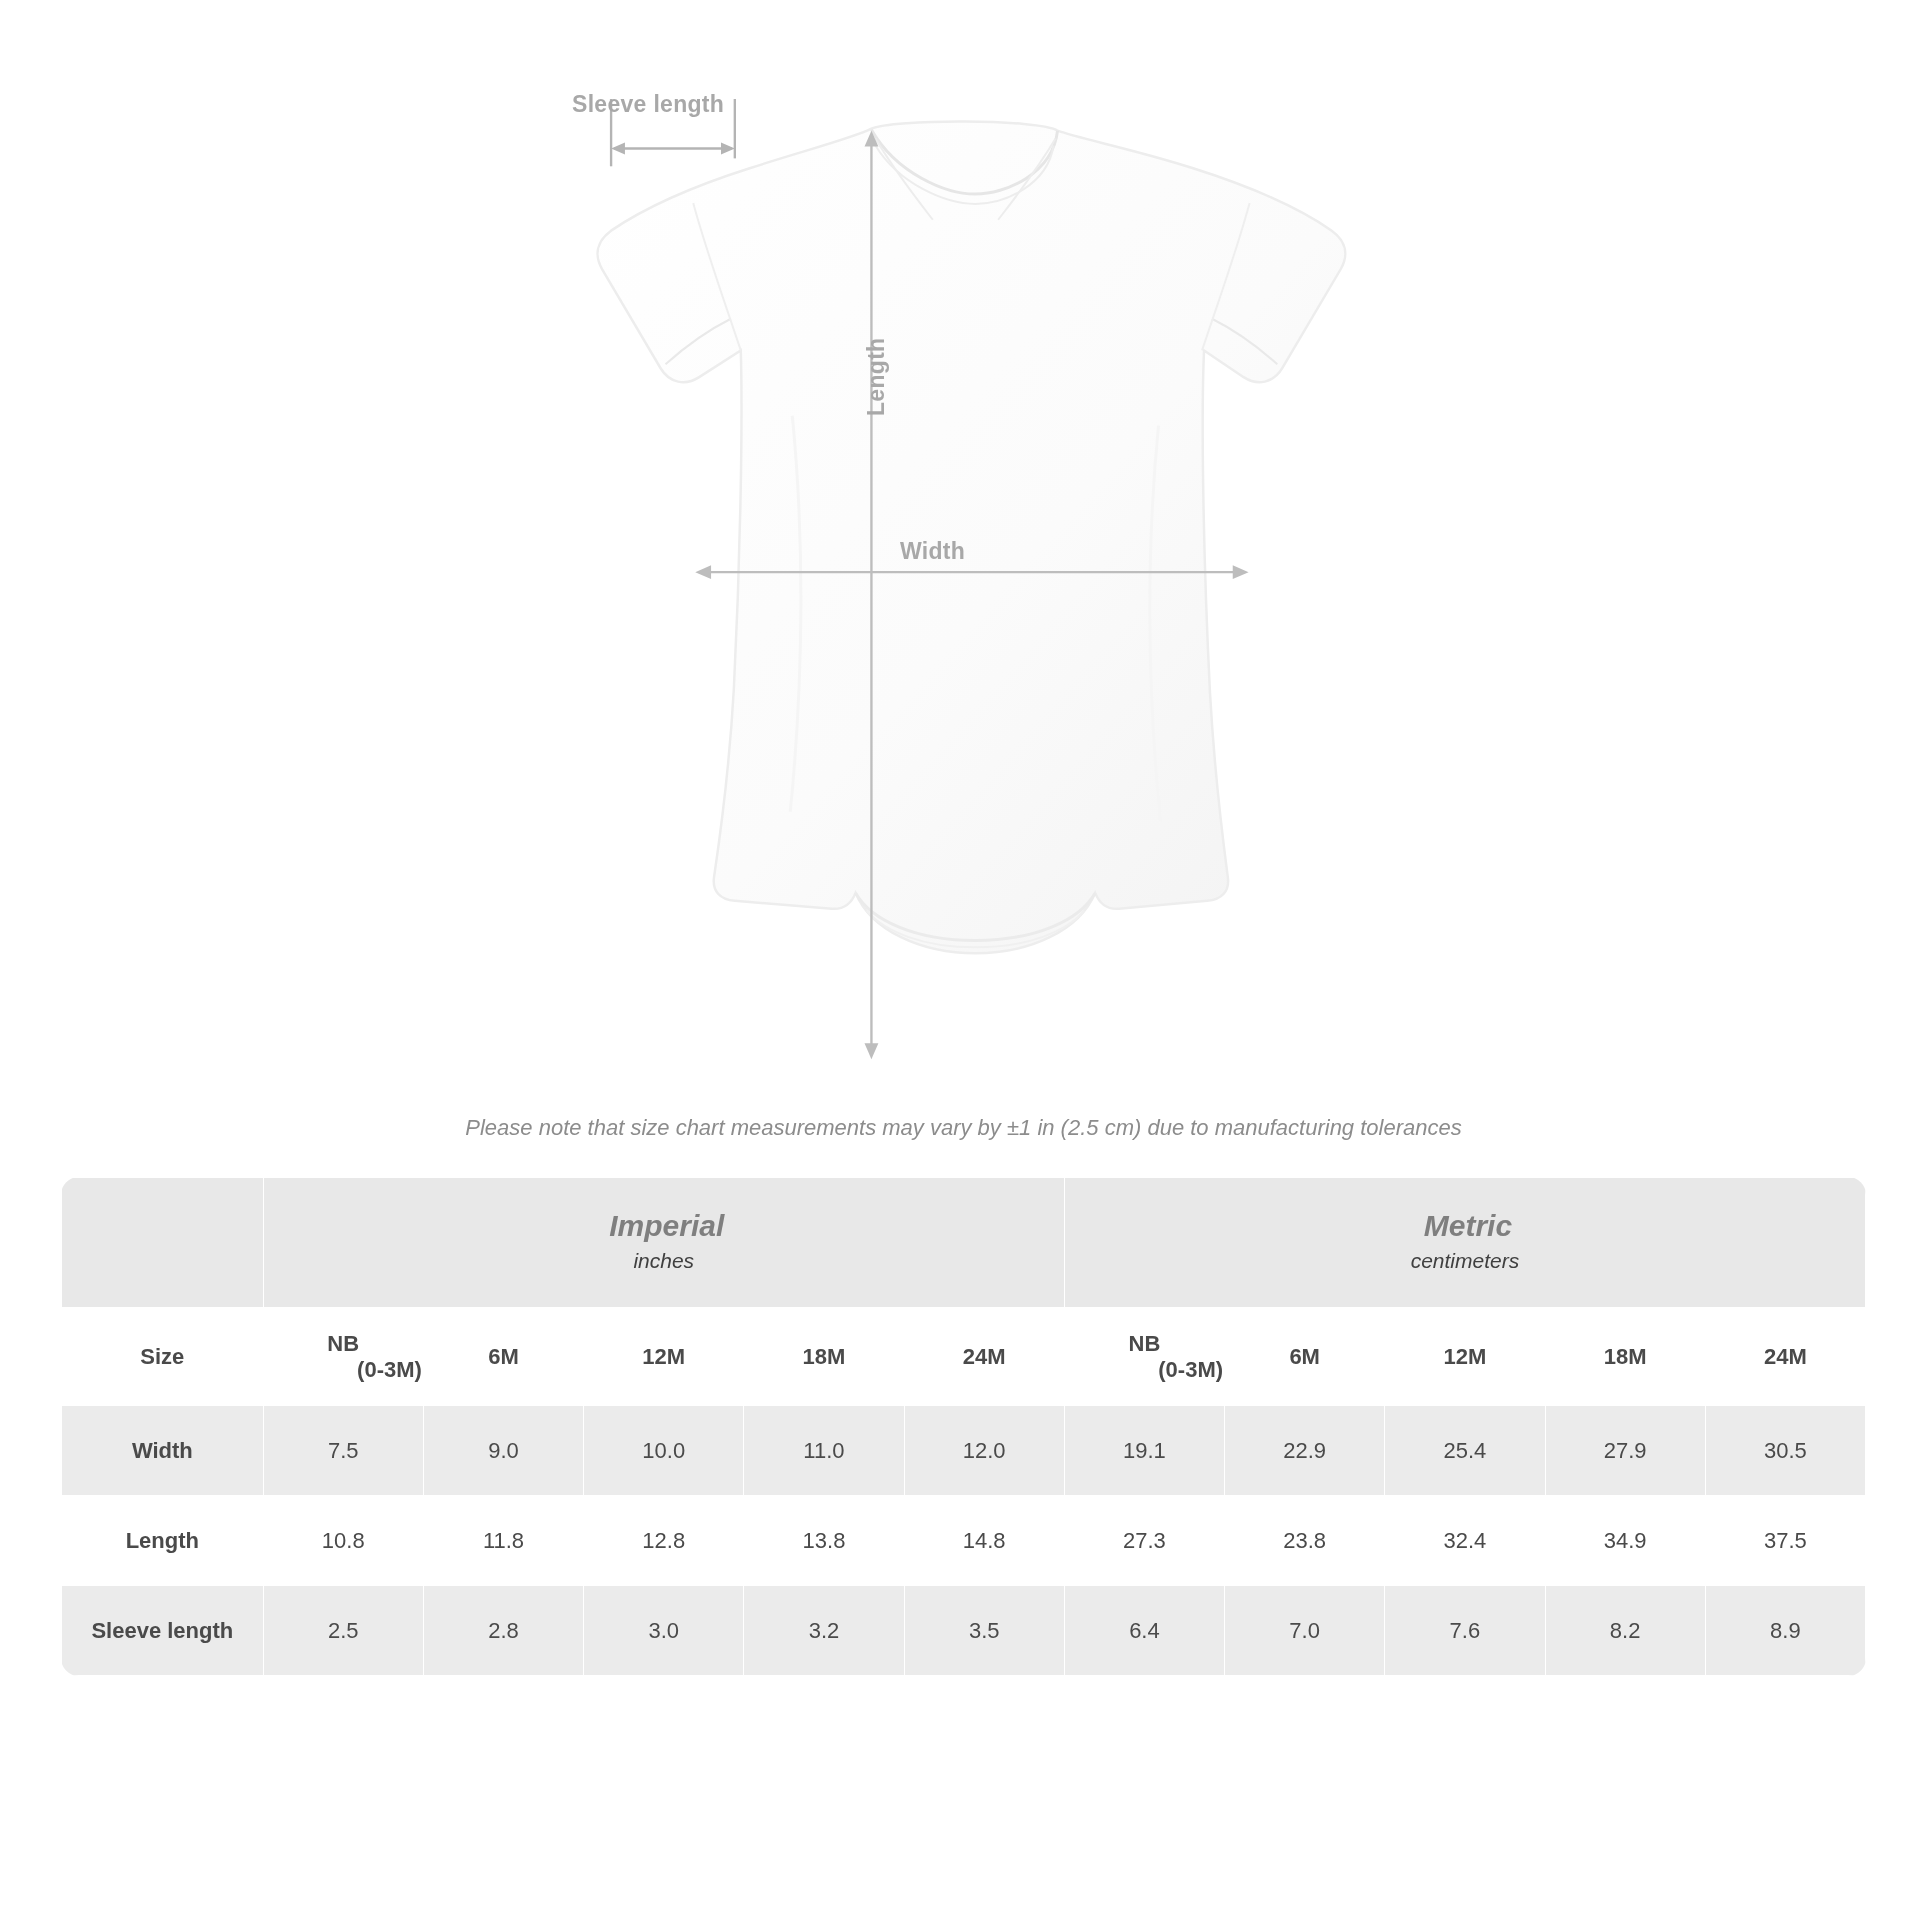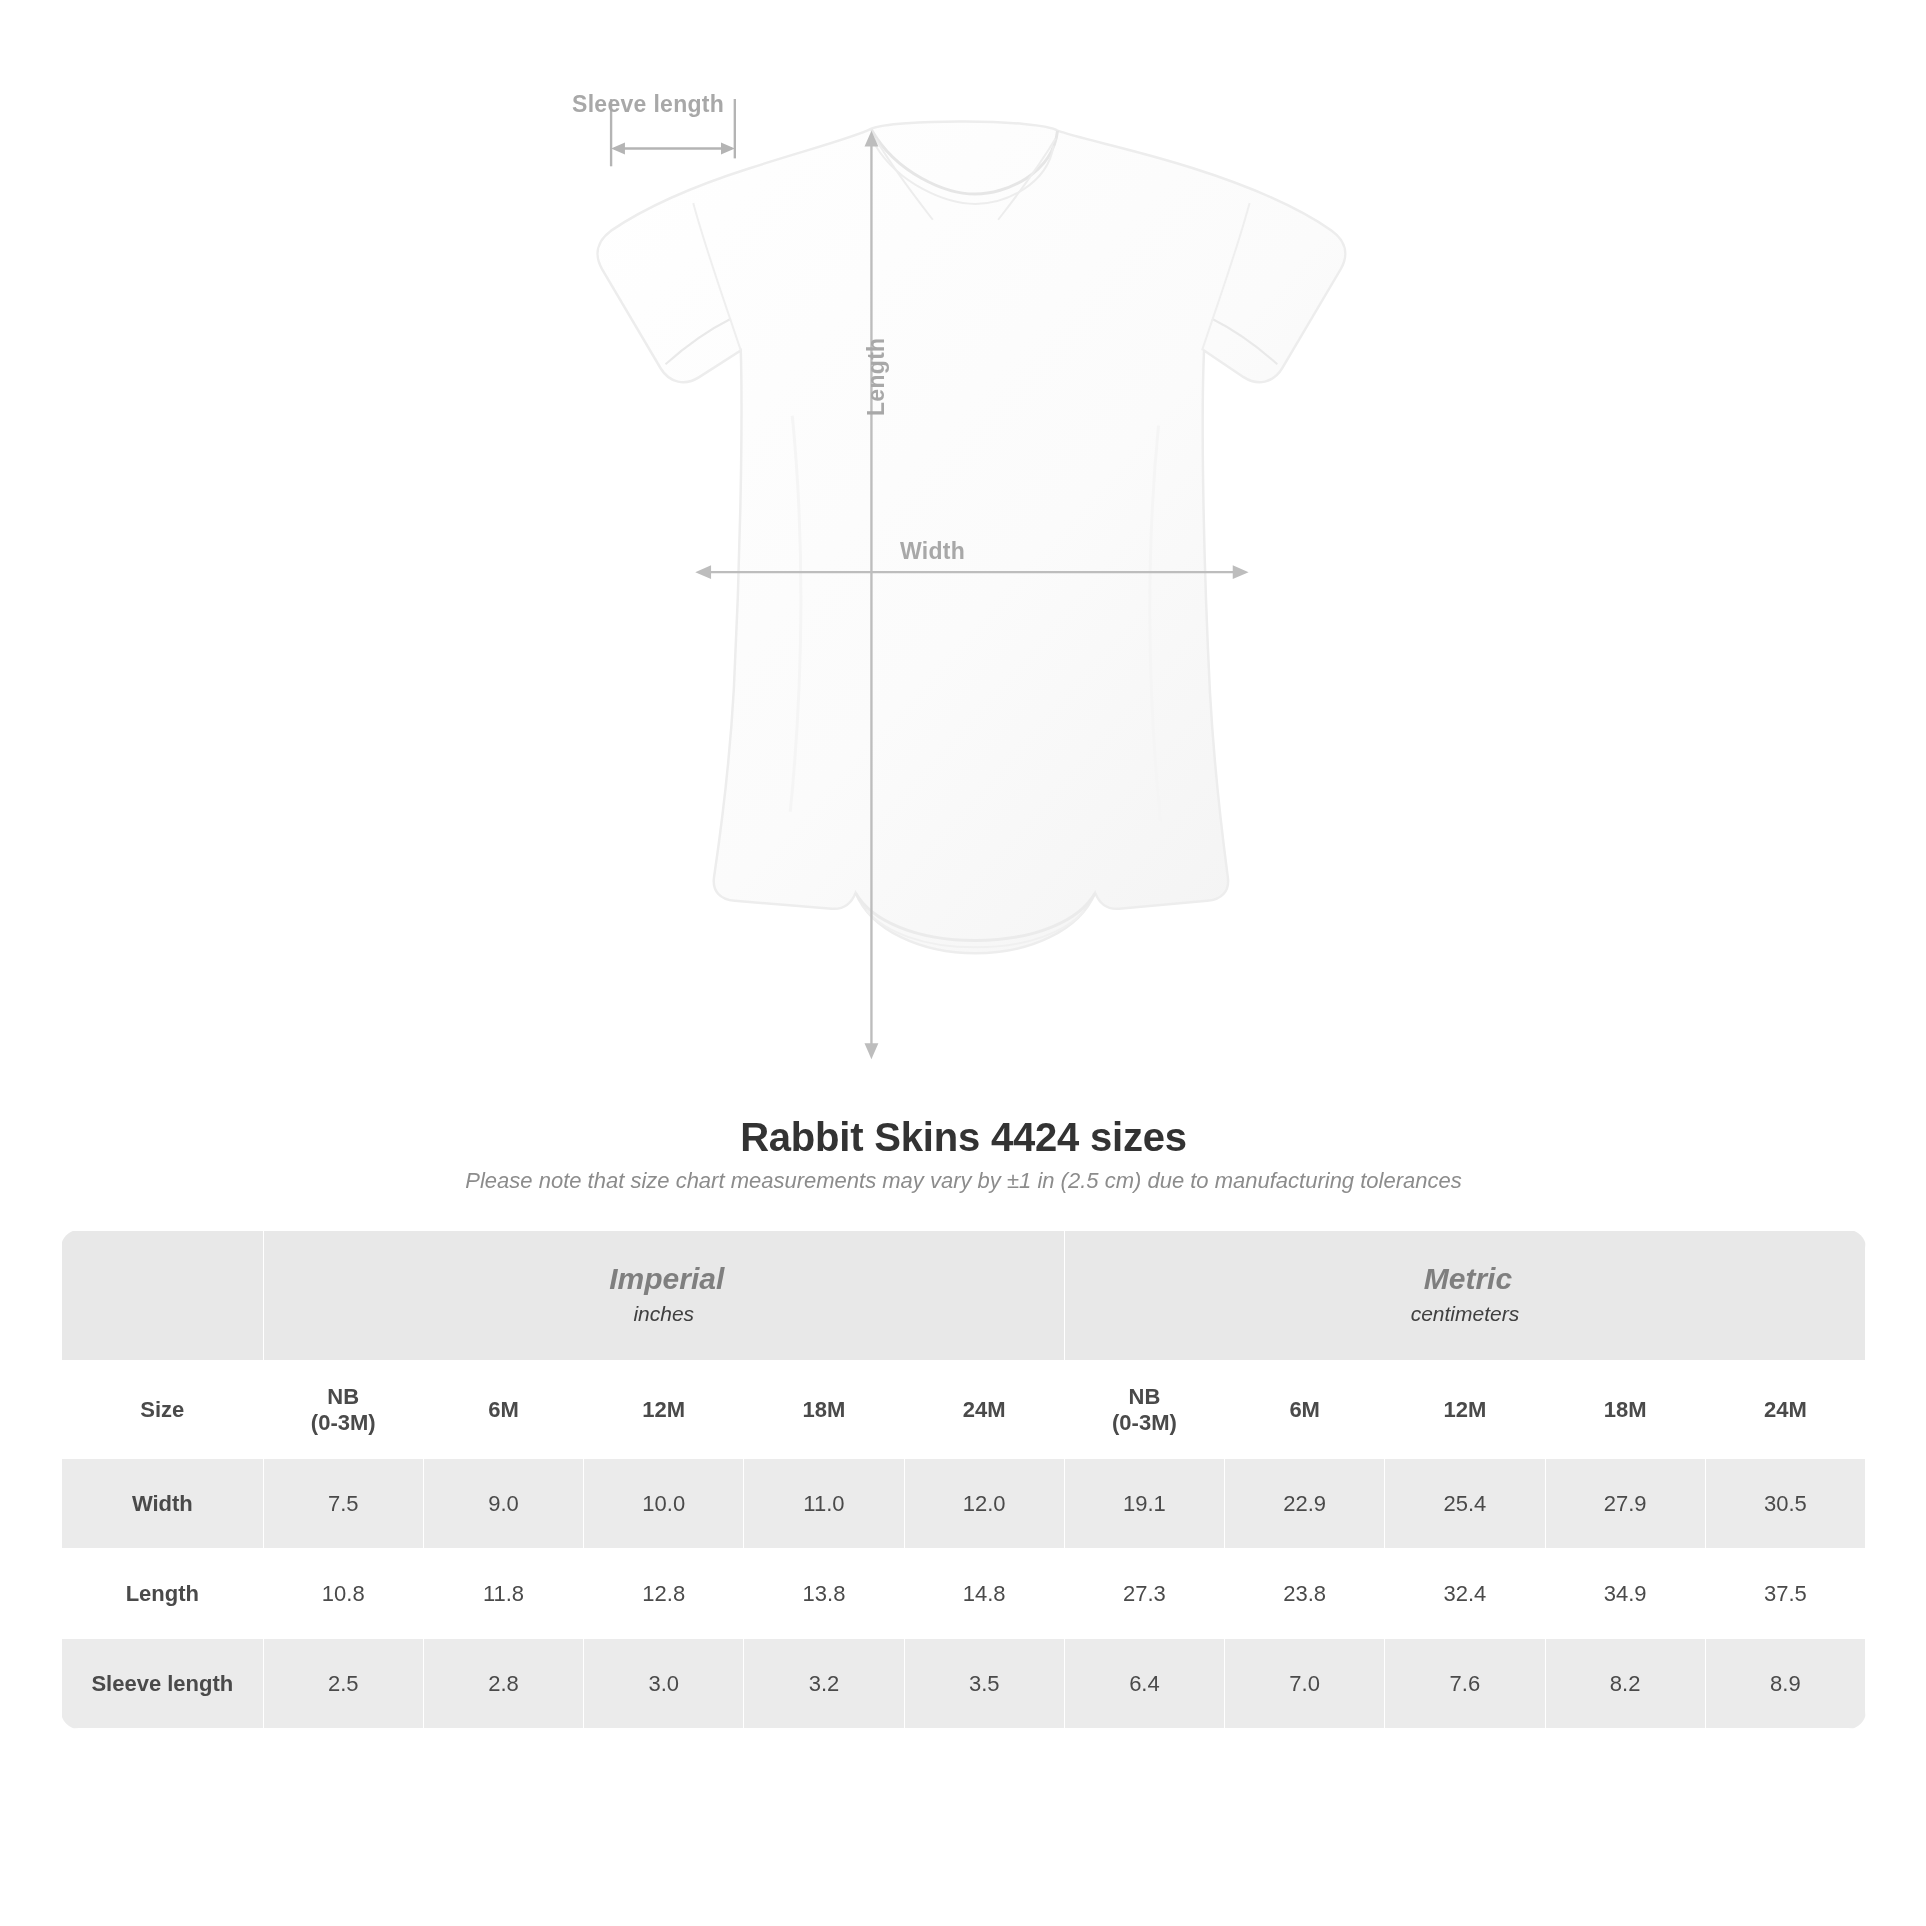--- a/index.html
+++ b/index.html
@@ -121,20 +121,21 @@
   }
   tr.head-row td.rowlabel {
     background: #ffffff;
     font-size: 22px;
   }
   tr.head-row td .sub {
     display: block;
     font-weight: bold;
     font-size: 22px;
     margin-top: 0;
+    text-align: right;
   }
   tr.band td {
     height: 87px;
     background: #ebebeb;
   }
   tr.band-alt td {
     height: 87px;
     background: #ffffff;
   }
   td.rowlabel {
@@ -223,21 +224,20 @@
       <path d="M702 578 l 16 -7 l 0 14 Z" fill="#bdbdbd"></path>
       <path d="M1261 578 l -16 -7 l 0 14 Z" fill="#bdbdbd"></path>
     </svg>
 
     <div class="dim-label label-sleeve">Sleeve length</div>
     <div class="dim-label label-width">Width</div>
     <div class="dim-label label-length">Length</div>
   </div>
 
   <div class="title-block">
-    <div class="chart-title">Rabbit Skins 4424 sizes</div>
     <div class="chart-note">Please note that size chart measurements may vary by ±1 in (2.5 cm) due to manufacturing tolerances</div>
   </div>
 
   <div class="table-wrap">
     <table class="size-table">
       <colgroup>
         <col style="width:11.2%">
         <col style="width:8.9%">
           <col style="width:8.9%">
           <col style="width:8.9%">

